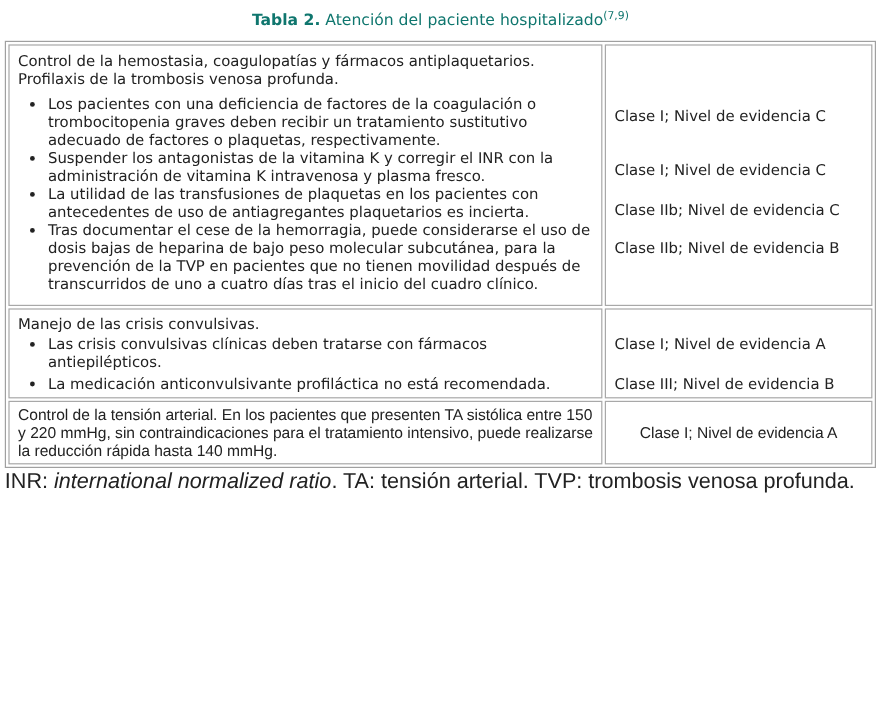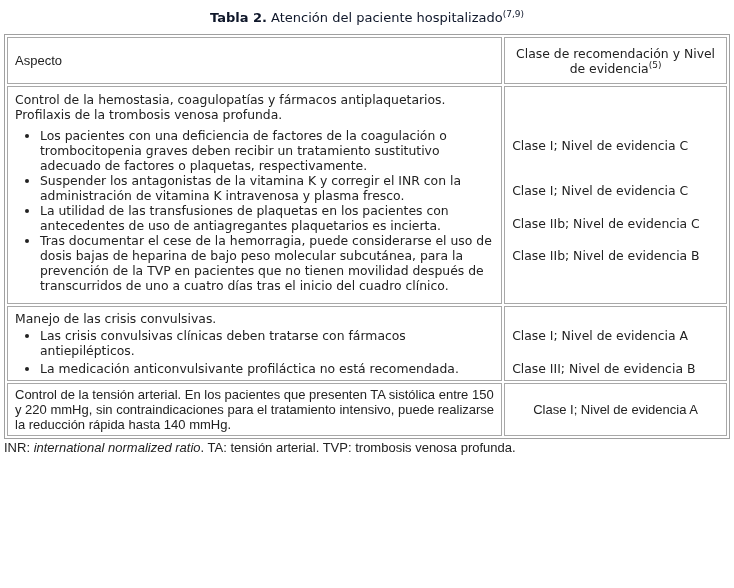--- a/index.html
+++ b/index.html
@@ -3,21 +3,21 @@
 <meta charset="utf-8">
 <style>
   html, body { margin: 0; padding: 0; background: #ffffff; }
   body {
     width: 734px; height: 588px; overflow: hidden;
     font-family: "DejaVu Sans", "Liberation Sans", sans-serif;
     font-size: 12.4px; color: #222222;
   }
   .caption {
     text-align: center; padding-top: 10px; height: 24px;
-    font-size: 13px; color: #0f172a;
+    font-size: 13px; color: #0f766e;
   }
   .caption b { font-weight: bold; }
   .caption sup, .hdr sup { font-size: 9px; line-height: 0; vertical-align: super; }
   table.t {
     margin-left: 4px; width: 726px;
     border-collapse: separate; border-spacing: 2px;
     border: 1px solid #a0a0a0;
   }
   table.t td {
     border: 1px solid #a8a8a8; vertical-align: middle;
@@ -29,39 +29,33 @@
   td.hdr.left { text-align: left; }
   .r-h td { height: 37px; }
   .r-1 td { height: 40px; }
   .r-2 td { height: 17px; padding-top: 2px; padding-bottom: 2px; }
   ul { margin: 2px 0 0 0; padding-left: 25px; }
   ul li { margin: 0 0 3px 0; }
   .rec-stack div { margin: 0; }
   .narrow { font-family: "Liberation Sans", sans-serif; font-size: 13px; }
   .foot {
     margin-left: 4px; margin-top: 1px;
-    font-family: "Liberation Sans", sans-serif; font-size: 13px;
+    font-family: "Liberation Sans", sans-serif; font-size: 18px;
   }
   .foot i { font-style: italic; }
 </style>
 </head>
 <body>
 
 <div class="caption">
   <b>Tabla 2.</b><span> Atención del paciente hospitalizado</span><sup>(7,9)</sup>
 </div>
 
 <table class="t">
   <tbody>
-      <tr class="r-h">
-    <td class="c1 hdr left narrow">Aspecto</td>
-    <td class="c2 hdr">
-      <span>Clase de recomendación y Nivel de evidencia</span><sup>(5)</sup>
-    </td>
-  </tr>
 
 
 
   <tr>
     <td class="c1" style="padding-top:5px;padding-bottom:10px;">
       <div>Control de la hemostasia, coagulopatías y fármacos antiplaquetarios. Profilaxis de la trombosis venosa profunda.</div>
       <ul style="margin-top:6px;">
         <li style="margin-bottom:0">Los pacientes con una deficiencia de factores de la coagulación o trombocitopenia graves deben recibir un tratamiento sustitutivo adecuado de factores o plaquetas, respectivamente.</li>
         <li style="margin-bottom:0">Suspender los antagonistas de la vitamina K y corregir el INR con la administración de vitamina K intravenosa y plasma fresco.</li>
         <li style="margin-bottom:0">La utilidad de las transfusiones de plaquetas en los pacientes con antecedentes de uso de antiagregantes plaquetarios es incierta.</li>

